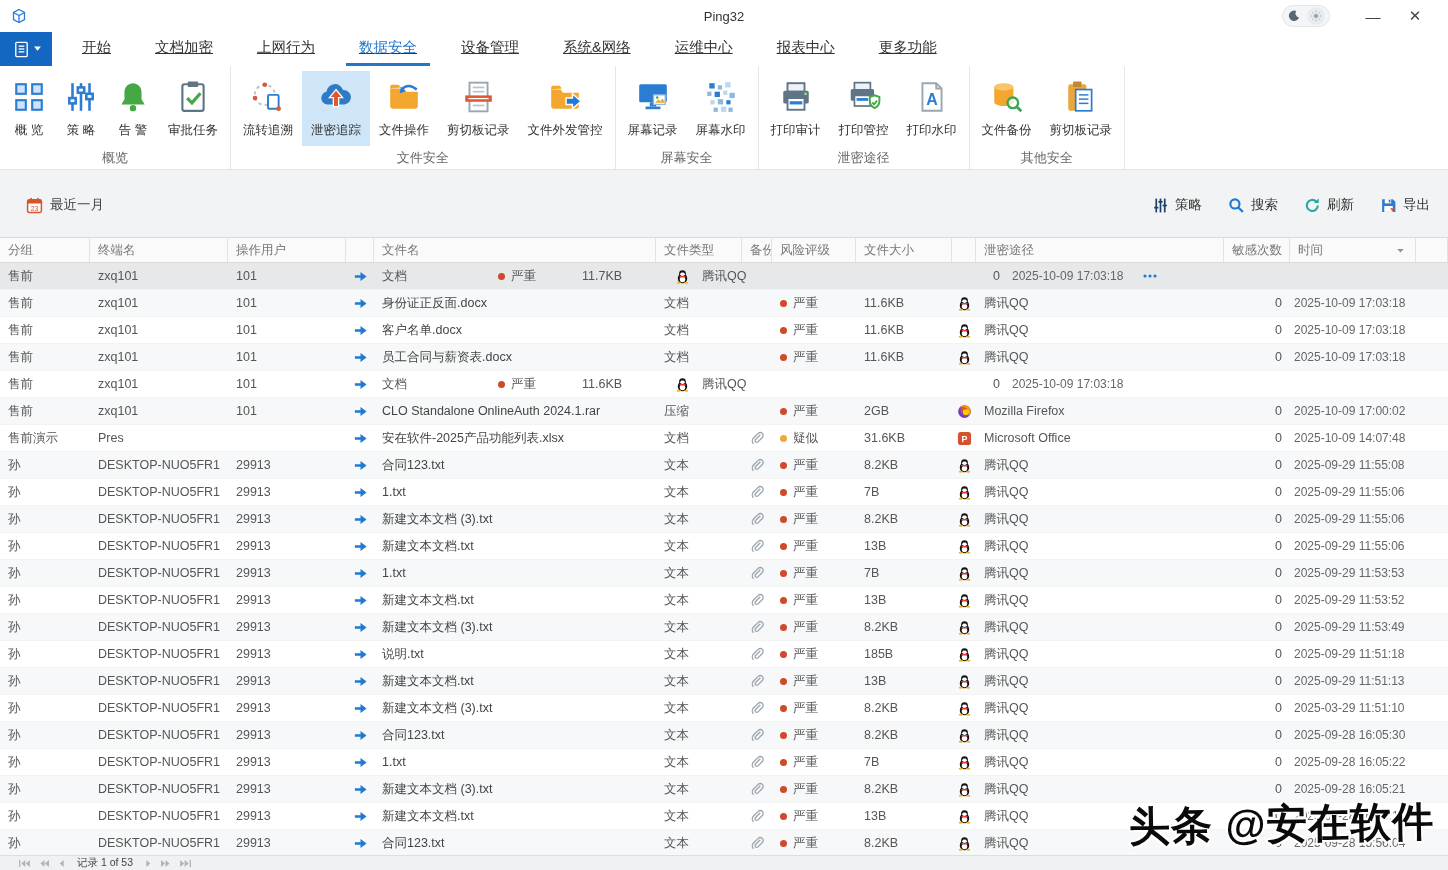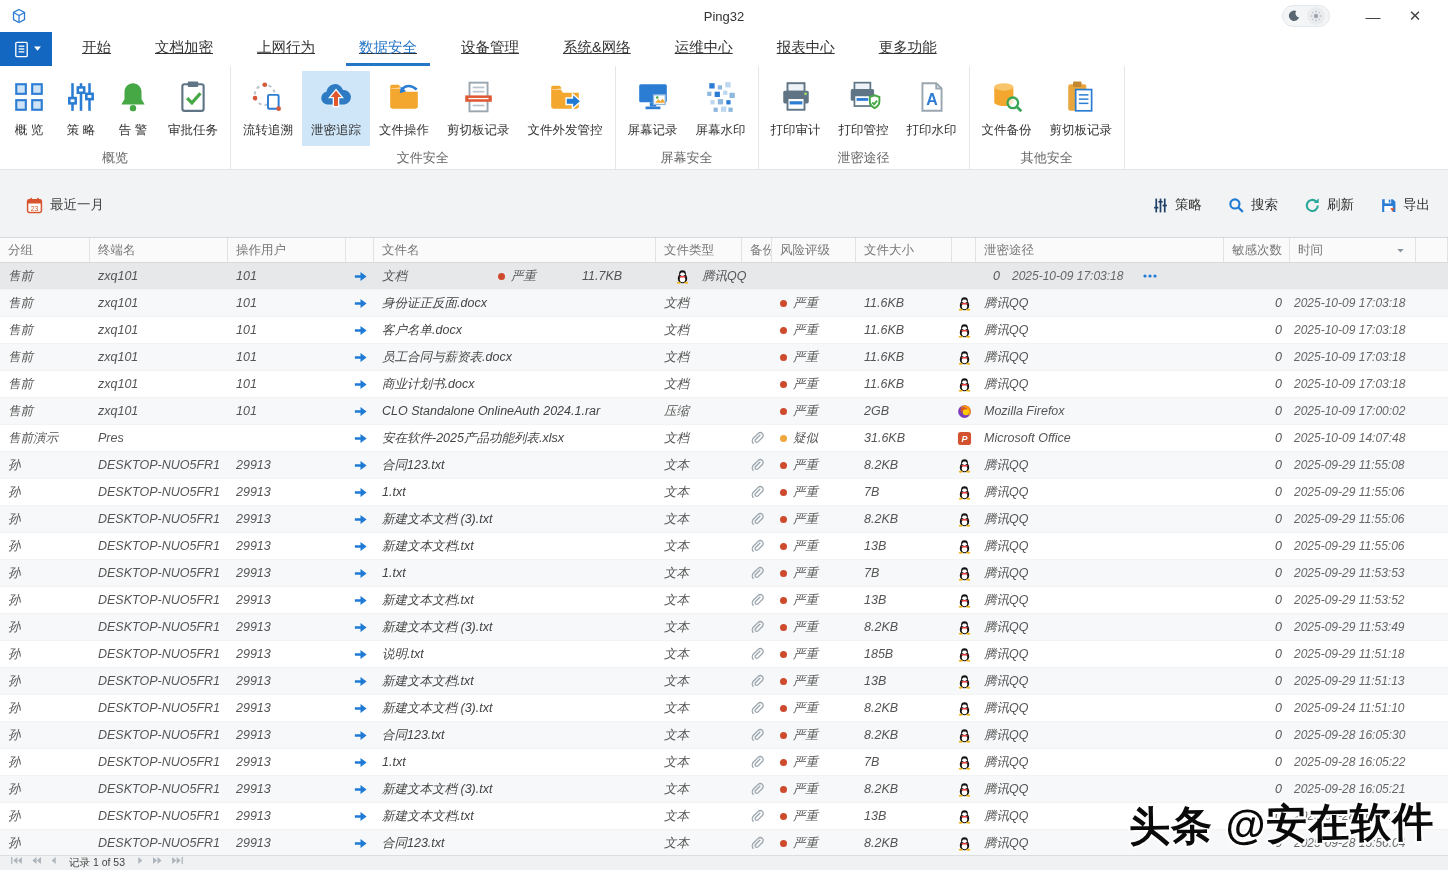--- a/index.html
+++ b/index.html
@@ -45,36 +45,36 @@
   .date-filter{display:flex;align-items:center;gap:7px;font-size:13.5px;color:#444;}
   .cal-ic{width:17px;height:17px;}
   .fb-actions{margin-left:auto;display:flex;align-items:center;gap:26px;}
   .fb-action{display:flex;align-items:center;gap:6px;font-size:13.5px;color:#333;white-space:nowrap;}
   .fic{width:17px;height:17px;}
 
   
   .grid-header{position:absolute;top:67px;left:0;width:1448px;height:26px;background:#fafafa;border-top:1px solid #d9d9d9;border-bottom:1px solid #d9d9d9;display:flex;box-sizing:border-box;}
   .gh-cell{box-sizing:border-box;height:100%;display:flex;align-items:center;padding:0 8px;font-size:12.5px;color:#777;border-right:1px solid #e3e3e3;white-space:nowrap;overflow:hidden;}
   .gh-caret{width:13px;height:13px;margin-left:auto;}
-  .grid-body{position:absolute;top:93px;left:0;width:1448px;bottom:15px;overflow:hidden;background:#fff;font-style:italic;}
+  .grid-body{position:absolute;top:93px;left:0;width:1448px;bottom:15px;overflow:hidden;background:#fff;}
   .grow{display:flex;height:27px;align-items:center;box-sizing:border-box;border-bottom:1px solid #f2f3f3;background:#fff;}
   .grow.alt{background:#f7f8f9;}
   .grow.selected{background:#e6e8ea;}
   .gcell{box-sizing:border-box;padding:0 8px;font-size:12.5px;color:#555;white-space:nowrap;overflow:hidden;display:flex;align-items:center;height:100%;}
   .gcell.center{justify-content:center;padding:0 2px;}
   .gcell.right{justify-content:flex-end;}
   .gcell.file{color:#444;}
   .gcell.time{color:#666;font-size:12px;padding:0 4px;}
   .row-ic{width:15px;height:15px;flex:0 0 auto;}
   .clip-ic{width:14px;height:14px;}
   .dot{width:7px;height:7px;border-radius:50%;margin-right:6px;flex:0 0 auto;}
   .dots-ic{width:16px;height:16px;}
 
   
-  .statusbar{position:absolute;left:0;right:0;bottom:0;height:15px;background:#f0f1f2;border-top:1px solid #dcdee0;display:flex;align-items:flex-start;padding-left:6px;box-sizing:border-box;}
+  .statusbar{position:absolute;left:0;right:0;bottom:0;height:15px;background:#f0f1f2;border-top:1px solid #dcdee0;display:flex;align-items:center;padding-left:14px;box-sizing:border-box;}
   .nav-ic{height:9px;color:#adb4bb;display:inline-flex;margin:0 4px;}
   .nav-ic.w14{width:13px;} .nav-ic.w12{width:11px;} .nav-ic.w8{width:7px;}
   .record-text{margin:0 8px;color:#444;font-size:10.5px;white-space:nowrap;}
 
   
   .watermark{
     position:absolute;right:14px;top:797px;z-index:60;
     font-size:41px;font-weight:900;letter-spacing:1px;color:#0a0a0a;transform:rotate(-1deg);
     text-shadow:2px 0 0 #fff,-2px 0 0 #fff,0 2px 0 #fff,0 -2px 0 #fff,1.5px 1.5px 0 #fff,-1.5px -1.5px 0 #fff,1.5px -1.5px 0 #fff,-1.5px 1.5px 0 #fff;
     white-space:nowrap;
@@ -651,21 +651,20 @@
         <div class="gcell" style="width: 90px;">售前</div>
         <div class="gcell" style="width: 138px;">zxq101</div>
         <div class="gcell" style="width: 118px;">101</div>
         <div class="gcell center" style="width: 28px;">
           <span class="row-ic">
             <svg viewBox="0 0 16 16">
               <path fill="#1e7ad4" d="M2 6.6h6V3.2L14.5 8 8 12.8V9.4H2z"></path>
             </svg>
           </span>
         </div>
-        <div class="gcell file" style="width: 282px;">商业计划书.docx</div>
         <div class="gcell" style="width: 86px;">文档</div>
         <div class="gcell center" style="width: 30px;"></div>
         <div class="gcell" style="width: 84px;">
           <span class="dot" style="background: rgb(205, 74, 45);"></span>
           <span>严重</span>
         </div>
         <div class="gcell" style="width: 96px;">11.6KB</div>
         <div class="gcell center" style="width: 24px;">
           <span class="row-ic">
             <svg viewBox="0 0 16 16">
@@ -1198,21 +1197,21 @@
               <rect x="4.6" y="7.4" width="6.8" height="1.7" rx=".85" fill="#e33b3b"></rect>
               <ellipse cx="4" cy="14.6" rx="2.2" ry="1.1" fill="#f0b41c"></ellipse>
               <ellipse cx="12" cy="14.6" rx="2.2" ry="1.1" fill="#f0b41c"></ellipse>
               <circle cx="6.9" cy="4.2" r=".5" fill="#fff"></circle>
               <circle cx="9.1" cy="4.2" r=".5" fill="#fff"></circle>
             </svg>
           </span>
         </div>
         <div class="gcell" style="width: 248px;">腾讯QQ</div>
         <div class="gcell right" style="width: 66px;">0</div>
-        <div class="gcell time" style="width: 126px;">2025-09-24 11:51:10</div>
+        <div class="gcell time" style="width: 126px;">2025-03-29 11:51:10</div>
         <div class="gcell center" style="width: 32px;"></div>
       </div>
       <div class="grow alt">
         <div class="gcell" style="width: 90px;">孙</div>
         <div class="gcell" style="width: 138px;">DESKTOP-NUO5FR1</div>
         <div class="gcell" style="width: 118px;">29913</div>
         <div class="gcell center" style="width: 28px;">
           <span class="row-ic">
             <svg viewBox="0 0 16 16">
               <path fill="#1e7ad4" d="M2 6.6h6V3.2L14.5 8 8 12.8V9.4H2z"></path>

